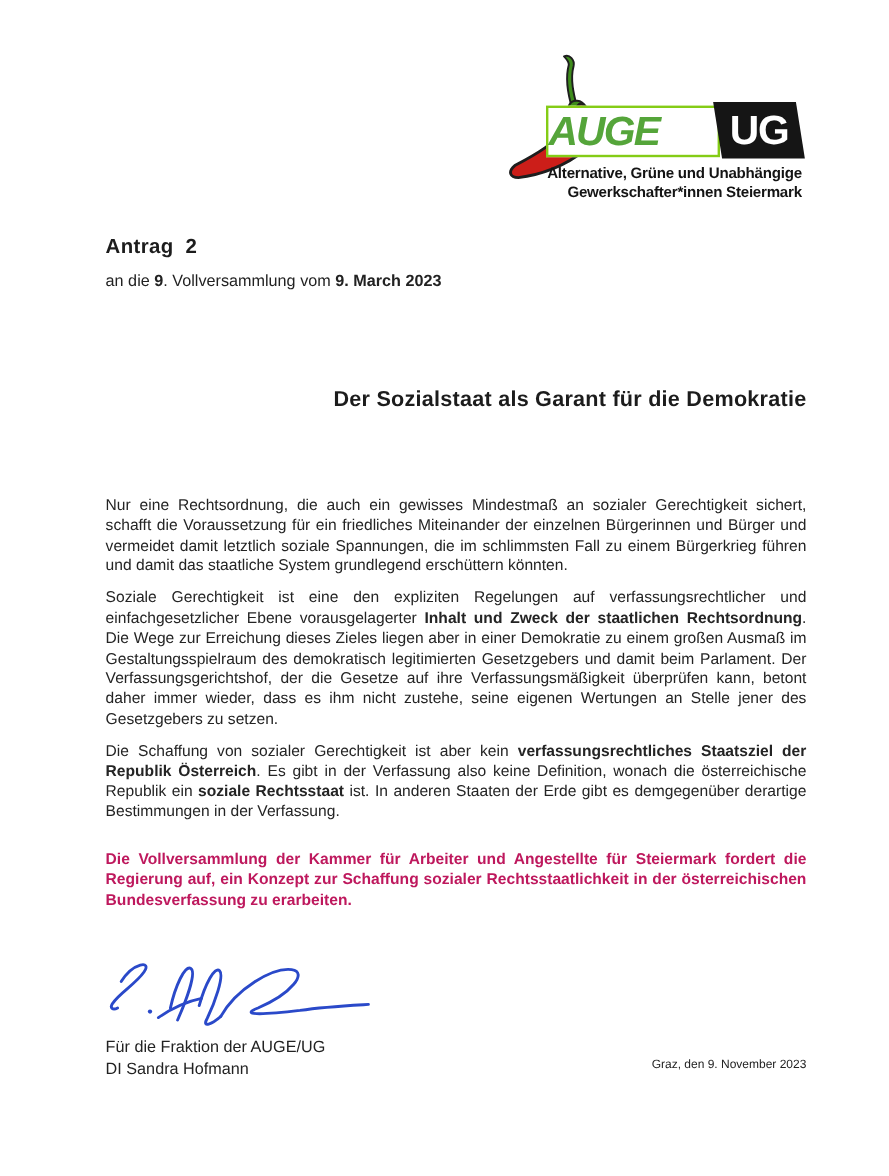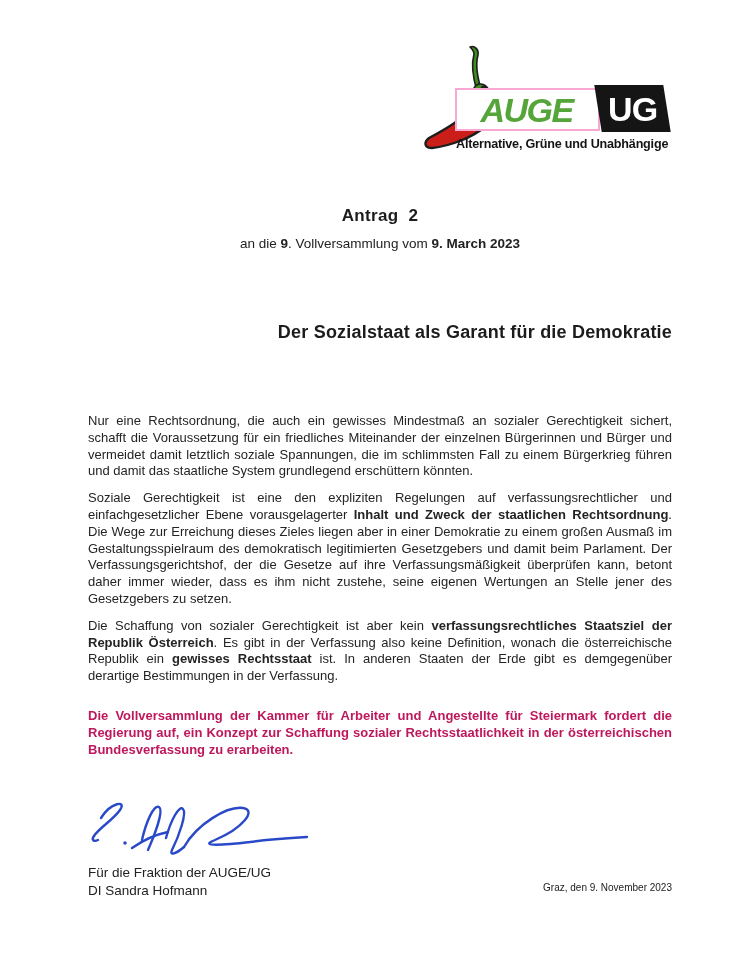--- a/index.html
+++ b/index.html
@@ -6,42 +6,42 @@
   .page{
     position:relative;width:741px;height:980px;margin:0 auto;
     background:#ffffff;font-family:"Liberation Sans",sans-serif;color:#222;
     overflow:hidden;
   }
   
   .logo{position:absolute;left:420px;top:40px;width:262px;height:132px;}
   .pepper{position:absolute;left:0;top:0;}
   .box-white{
     position:absolute;left:35px;top:48px;width:139px;height:39px;
-    background:#fff;border:2px solid #f9a8d4;
-    display:flex;align-items:center;justify-content:center;padding-right:2px;
+    background:#fff;border:2px solid #84cc16;
+    display:flex;align-items:center;justify-content:flex-start;padding-right:2px;
   }
   .auge{
     font-size:34px;font-weight:bold;font-style:italic;line-height:1;
     letter-spacing:-1.5px;
   }
   .box-black{
     position:absolute;left:178px;top:45px;width:69px;height:47px;
     background:#151515;transform:skewX(9deg);
     display:flex;align-items:center;justify-content:center;
   }
   .ug{
     transform:skewX(-9deg);color:#fff;font-weight:bold;font-size:34px;
     letter-spacing:-1px;line-height:1;
   }
   .logo-caption{
     position:absolute;left:36px;top:97px;font-weight:bold;font-size:12.6px;
     line-height:15.5px;letter-spacing:-0.2px;color:#141414;white-space:nowrap;text-align:right;
   }
   
-  .title-block{position:absolute;left:88px;top:196px;width:584px;text-align:center;margin-top:10px;}
+  .title-block{position:absolute;left:88px;top:196px;width:584px;}
   .doc-title{font-size:17px;font-weight:bold;margin:0;white-space:pre;letter-spacing:.3px;color:#1c1c1c;}
   .subtitle{margin:10px 0 0;font-size:13.5px;line-height:16.5px;color:#222;}
   .doc-heading{
     position:absolute;left:88px;top:322px;width:584px;margin:0;text-align:right;
     font-size:18px;font-weight:bold;letter-spacing:.2px;color:#1c1c1c;
   }
   
   .doc-body{
     position:absolute;left:88px;top:413px;width:584px;
     font-size:13px;line-height:16.8px;text-align:justify;color:#242424;
@@ -67,36 +67,37 @@
       <path d="M64,55 C69,62 69,71 62,79" fill="none" stroke="#f26a58" stroke-width="3" stroke-linecap="round" opacity="0.85"></path>
     </svg>
     <div class="box-white">
       <span class="auge" style="color:#55a53a;">AUGE</span>
     </div>
     <div class="box-black">
       <span class="ug">UG</span>
     </div>
     <div class="logo-caption">
       <div>Alternative, Grüne und Unabhängige</div>
+      <div>Gewerkschafter*innen Steiermark</div>
     </div>
   </div>
 
   <div class="title-block">
     <h1 class="doc-title">Antrag  2</h1>
     <p class="subtitle">
       <span><span>an die </span><b>9</b><span>. Vollversammlung vom </span><b>9. March 2023</b></span><br>
     </p>
   </div>
 
   <h2 class="doc-heading">Der Sozialstaat als Garant für die Demokratie</h2>
 
   <div class="doc-body">
       <p class="para"><span>Nur eine Rechtsordnung, die auch ein gewisses Mindestmaß an sozialer Gerechtigkeit sichert, schafft die Voraussetzung für ein friedliches Miteinander der einzelnen Bürgerinnen und Bürger und vermeidet damit letztlich soziale Spannungen, die im schlimmsten Fall zu einem Bürgerkrieg führen und damit das staatliche System grundlegend erschüttern könnten.</span></p>
       <p class="para"><span>Soziale Gerechtigkeit ist eine den expliziten Regelungen auf verfassungsrechtlicher und einfachgesetzlicher Ebene vorausgelagerter </span><b>Inhalt und Zweck der staatlichen Rechtsordnung</b><span>. Die Wege zur Erreichung dieses Zieles liegen aber in einer Demokratie zu einem großen Ausmaß im Gestaltungsspielraum des demokratisch legitimierten Gesetzgebers und damit beim Parlament. Der Verfassungsgerichtshof, der die Gesetze auf ihre Verfassungsmäßigkeit überprüfen kann, betont daher immer wieder, dass es ihm nicht zustehe, seine eigenen Wertungen an Stelle jener des Gesetzgebers zu setzen.</span></p>
-      <p class="para"><span>Die Schaffung von sozialer Gerechtigkeit ist aber kein </span><b>verfassungsrechtliches Staatsziel der Republik Österreich</b><span>. Es gibt in der Verfassung also keine Definition, wonach die österreichische Republik ein </span><b>gewisses Rechtsstaat</b><span> ist. In anderen Staaten der Erde gibt es demgegenüber derartige Bestimmungen in der Verfassung.</span></p>
+      <p class="para"><span>Die Schaffung von sozialer Gerechtigkeit ist aber kein </span><b>verfassungsrechtliches Staatsziel der Republik Österreich</b><span>. Es gibt in der Verfassung also keine Definition, wonach die österreichische Republik ein </span><b>soziale Rechtsstaat</b><span> ist. In anderen Staaten der Erde gibt es demgegenüber derartige Bestimmungen in der Verfassung.</span></p>
       <p class="para demand"><b>Die Vollversammlung der Kammer für Arbeiter und Angestellte für Steiermark fordert die Regierung auf, ein Konzept zur Schaffung sozialer Rechtsstaatlichkeit in der österreichischen Bundesverfassung zu erarbeiten.</b></p>
     </div>
 
   <svg class="signature-svg" width="235" height="70" viewBox="0 0 235 70" aria-hidden="true">
     <g fill="none" stroke="#2a49c9" stroke-width="2.4" stroke-linecap="round">
       <path d="M16,24 C26,8 42,6 35,16 C28,26 14,34 9,42 C6,46 9,48 13,46"></path>
       <path d="M57,46 C61,28 69,10 74,13 C79,16 70,40 63,56"></path>
       <path d="M47,54 C60,45 73,40 83,38"></path>
       <path d="M81,44 C86,26 94,11 98,15 C102,19 94,42 87,56 C84,62 91,60 99,53"></path>
       <path d="M99,53 C112,30 142,12 158,14 C172,16 158,34 130,46 C112,53 140,51 165,48 C185,45 205,44 222,43"></path>

